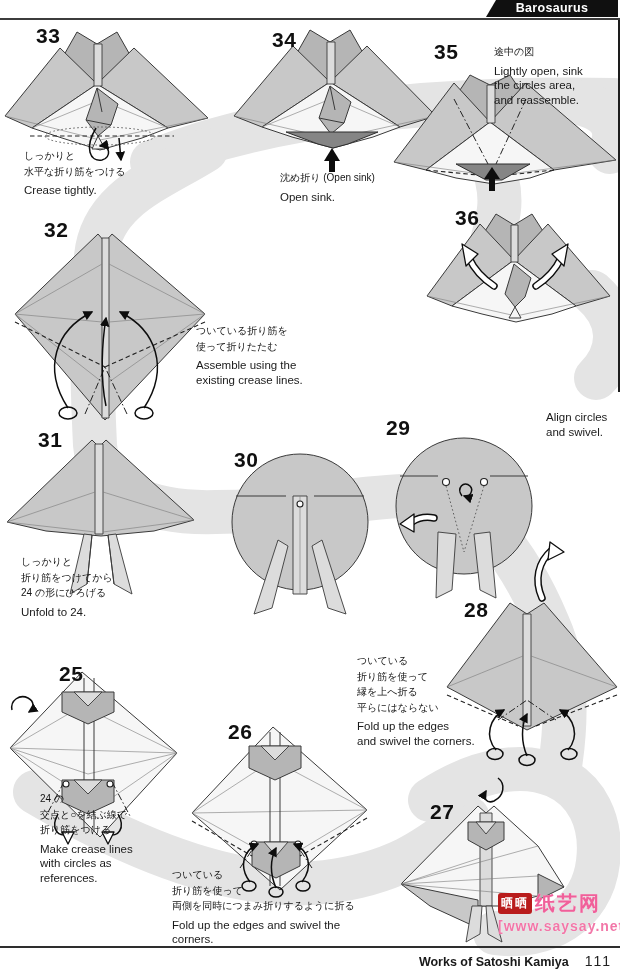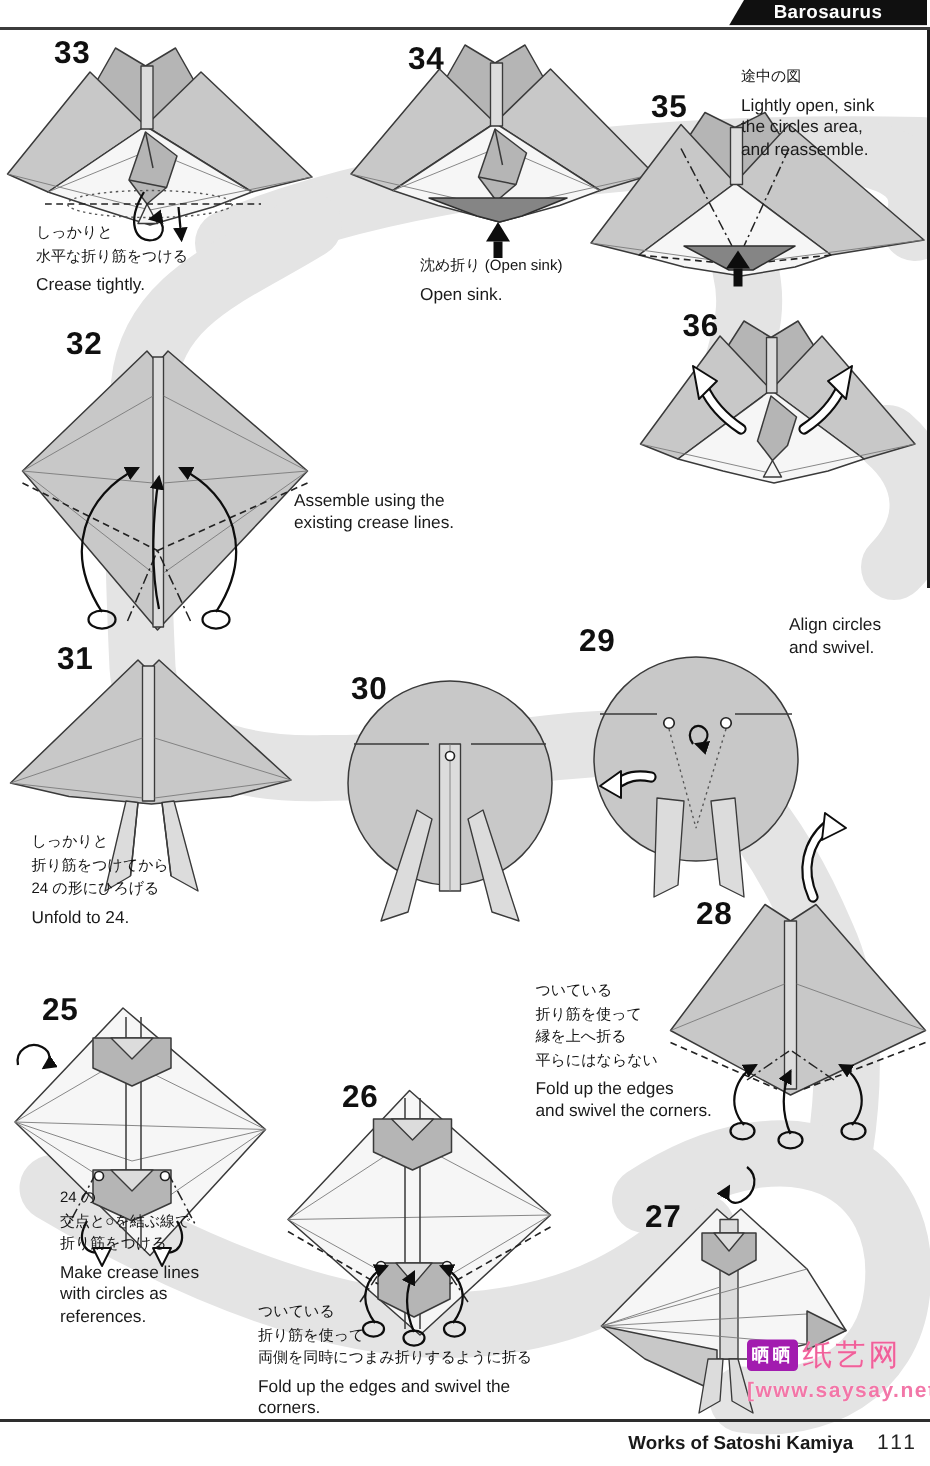--- a/index.html
+++ b/index.html
@@ -19,23 +19,23 @@
        clip-path:polygon(10px 0,100% 0,100% 100%,0 100%);letter-spacing:.3px;}
   #toprule{position:absolute;top:18px;left:0;width:620px;height:2px;background:#3c3c3c;z-index:5;}
   #edgeline{position:absolute;top:20px;right:0;width:2px;height:372px;background:#1d1d1d;z-index:5;}
   #footrule{position:absolute;top:946px;left:0;width:620px;height:1.5px;background:#2e2e2e;z-index:5;}
   #footer{position:absolute;top:953px;right:8px;z-index:5;display:flex;align-items:baseline;}
   #footer .credit{font-size:12.5px;font-weight:bold;color:#191919;text-align:right;}
   #footer .pg{font-size:14px;color:#222;margin-left:16px;letter-spacing:2px;}
   
   #wm{position:absolute;left:498px;top:890px;z-index:6;text-align:left;}
   #wm .row1{display:flex;align-items:center;}
-  #wm .badge{background:#a21caf;color:#fff;font-weight:bold;font-size:12px;border-radius:3px;
+  #wm .badge{background:#b91c1c;color:#fff;font-weight:bold;font-size:12px;border-radius:3px;
              padding:2px 3px;letter-spacing:2px;margin-right:3px;}
-  #wm .name{color:#f0609a;font-weight:normal;font-size:20px;letter-spacing:2px;
+  #wm .name{color:#f0609a;font-weight:bold;font-size:20px;letter-spacing:2px;
             text-shadow:0 0 1px #ffd6e6;}
   #wm .url{color:#f277a8;font-weight:bold;font-size:14px;letter-spacing:1px;margin-top:1px;
            text-shadow:0 0 1px #ffffff;}
   
   .pp{fill:#c8c8c8;stroke:#3a3a3a;stroke-width:1;stroke-linejoin:round;}
   .pp2{fill:#b5b5b5;stroke:#3a3a3a;stroke-width:1;stroke-linejoin:round;}
   .pp3{fill:#dcdcdc;stroke:#3a3a3a;stroke-width:.9;stroke-linejoin:round;}
   .ppw{fill:#f6f6f6;stroke:#3a3a3a;stroke-width:1;stroke-linejoin:round;}
   .snk{fill:#858585;stroke:#2d2d2d;stroke-width:1;stroke-linejoin:round;}
   .thin{fill:none;stroke:#7a7a7a;stroke-width:.6;}
@@ -119,21 +119,21 @@
     <g>
       <path class="blk" d="M102,122 L94,135 L110,135 Z"></path>
       <rect class="blk" x="99" y="135" width="6" height="11"></rect>
     </g>
   </svg>
   <div class="cap" style="left:280px;top:170px">
     <div class="jp">沈め折り (Open sink)</div>
     <div class="en">Open sink.</div>
   </div>
 
-  <div class="num" style="left:434px;top:60px">35</div>
+  <div class="num" style="left:434px;top:40px">35</div>
   <div class="cap ralign" style="left:494px;top:44px;width:126px">
     <div class="jp">途中の図</div>
     <div class="en">Lightly open, sink
 the circles area,
 and reassemble.</div>
   </div>
   <svg class="diag" style="left:390px;top:72px" width="230" height="125" viewBox="0 0 230 125">
     <path class="pp2" d="M80,3 L100,13 L100,50 L64,27 Z"></path>
     <path class="pp2" d="M120,3 L100,13 L100,50 L136,27 Z"></path>
     <path class="pp" d="M64,11 L4,90 L36,98 L100,50 Z"></path>
@@ -182,20 +182,22 @@
     <path class="ddt" d="M75,192 L95,145 M117,192 L95,145"></path>
     <g>
       <path class="lp" d="M58,186 C32,146 46,108 82,90" marker-end="url(#mB)"></path>
       <ellipse class="lp" cx="58" cy="191" rx="9" ry="6"></ellipse>
       <path class="lp" d="M96,184 C90,156 92,120 96,96" marker-end="url(#mB)"></path>
       <path class="lp" d="M134,186 C160,146 146,108 110,90" marker-end="url(#mB)"></path>
       <ellipse class="lp" cx="134" cy="191" rx="9" ry="6"></ellipse>
     </g>
   </svg>
   <div class="cap" style="left:196px;top:323px">
+    <div class="jp">ついている折り筋を
+使って折りたたむ</div>
     <div class="en">Assemble using the
 existing crease lines.</div>
   </div>
 
   <div class="num" style="left:38px;top:428px">31</div>
   <svg class="diag" style="left:4px;top:434px" width="200" height="170" viewBox="0 0 200 170">
     <path class="pp" d="M88,6 L95,13 L102,6 L190,86 L150,97 L97,102 L42,97 L3,88 Z"></path>
     <rect x="91" y="10" width="8" height="90" class="pp3"></rect>
     <path class="thin" d="M3,88 L91,58 M190,86 L99,58 M3,88 L91,98 M190,86 L99,98"></path>
     <path class="pp3" d="M80,100 L66,160 L83,150 L88,101 Z"></path>
@@ -230,21 +232,21 @@
     <circle class="ref" cx="52" cy="50" r="3.5"></circle>
     <circle class="ref" cx="90" cy="50" r="3.5"></circle>
     <path class="lp" d="M68,64 C62,56 70,48 76,54 C80,58 76,66 70,64" marker-end="url(#mB)"></path>
     <g>
       <path class="wbg" d="M40,86 C30,84 24,86 18,90"></path>
       <path class="wfg" d="M40,86 C30,84 24,86 18,90"></path>
       <path class="wah" d="M6,92 L20,82 L20,100 Z"></path>
     </g>
   </svg>
   <div class="cap" style="left:506px;top:406px">
-    <div class="en" style="margin-left:20px">Align circles
+    <div class="en" style="margin-left:40px">Align circles
 and swivel.</div>
   </div>
 
   <svg class="diag" style="left:528px;top:542px" width="40" height="62" viewBox="0 0 40 62">
     <path class="wbg" d="M14,56 C6,38 10,20 24,8"></path>
     <path class="wfg" d="M14,56 C6,38 10,20 24,8"></path>
     <path class="wah" d="M22,0 L36,10 L20,18 Z"></path>
   </svg>
 
   <div class="num" style="left:464px;top:598px">28</div>
@@ -265,21 +267,21 @@
   </svg>
   <div class="cap" style="left:357px;top:653px">
     <div class="jp">ついている
 折り筋を使って
 縁を上へ折る
 平らにはならない</div>
     <div class="en">Fold up the edges
 and swivel the corners.</div>
   </div>
 
-  <div class="num" style="left:28px;top:662px">25</div>
+  <div class="num" style="left:59px;top:662px">25</div>
   <svg class="diag" style="left:8px;top:692px" width="30" height="26" viewBox="0 0 30 26">
     <path class="lp" d="M4,18 C2,8 12,2 20,6 C26,9 27,16 21,20" marker-end="url(#mB)"></path>
   </svg>
   <svg class="diag" style="left:6px;top:666px" width="180" height="185" viewBox="0 0 180 185">
     <path class="ppw" d="M76,6 L171,87 L94,171 L4,82 Z"></path>
     <path class="thin" d="M4,82 L171,87 M4,82 L76,40 M4,82 L94,140 M171,87 L76,40 M171,87 L94,140 M4,82 L82,108 M171,87 L82,108"></path>
     <path class="edge" d="M78,12 L78,166 M88,12 L88,166"></path>
     <path class="pp2" d="M56,26 L108,26 L108,46 L82,58 L56,46 Z"></path>
     <path class="pp3" d="M68,26 L96,26 L82,40 Z"></path>
     <path class="pp2" d="M56,114 L108,114 L108,136 L82,148 L56,136 Z"></path>

